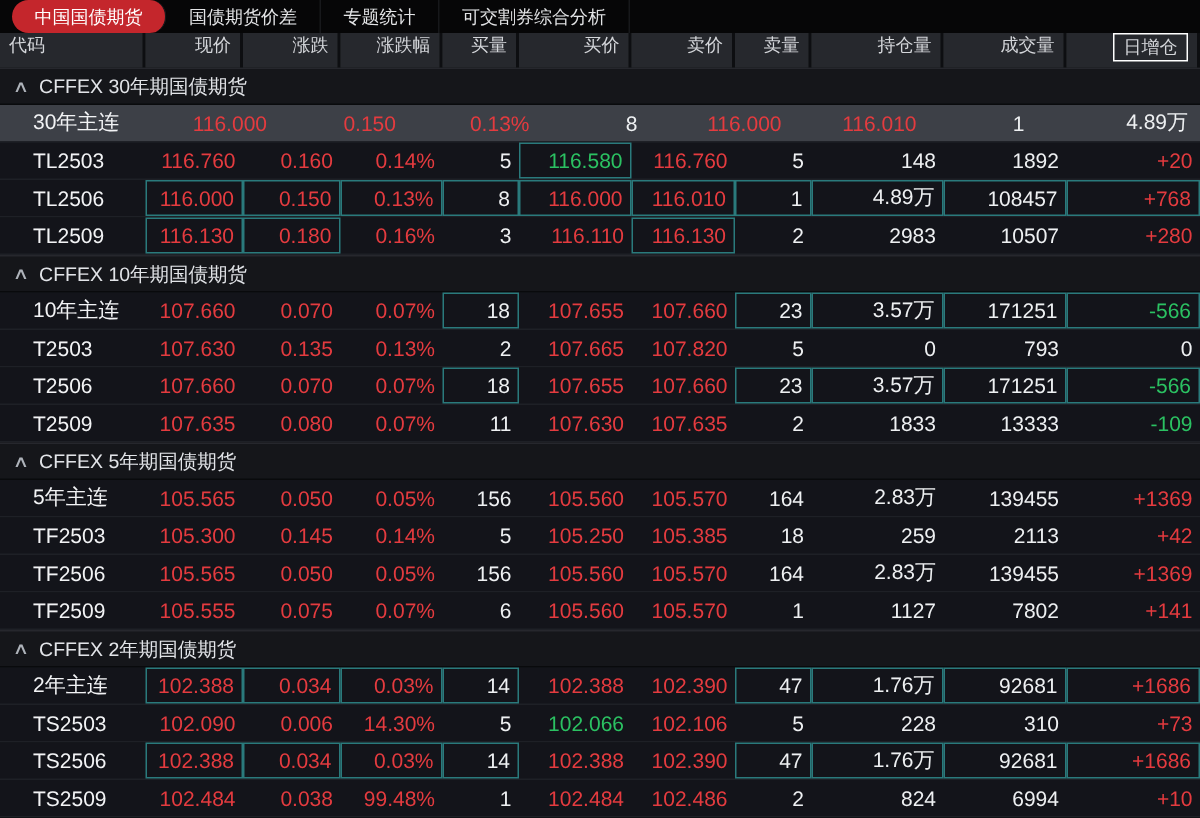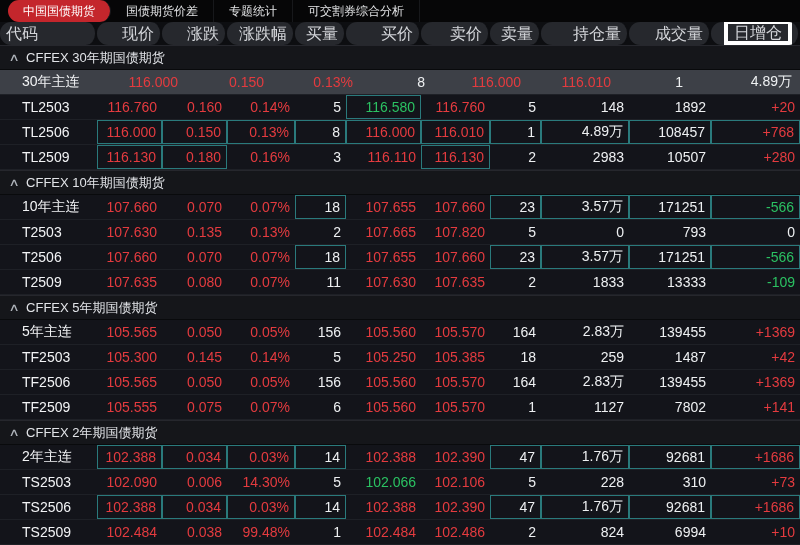--- a/index.html
+++ b/index.html
@@ -11,25 +11,25 @@
   *{box-sizing:border-box;margin:0;padding:0;}
   html,body{width:800px;height:545px;overflow:hidden;}
   body{background:var(--bg);font-family:"Liberation Sans","DejaVu Sans",sans-serif;}
   .tabbar{height:22px;background:#060607;display:flex;align-items:stretch;padding-left:8px;}
   .tab{display:flex;align-items:center;padding:0 15px;font-size:12px;color:#e3e4e6;
        cursor:pointer;border-right:1px solid #17181b;white-space:nowrap;}
   .tab.active{background:var(--tab-red);color:#fff;border-radius:11px;}
   .grid{display:grid;grid-template-columns:97px 65px 65px 68px 51px 75px 69px 51px 88px 82px 89px;}
   .header-row{height:23px;background:var(--bg);}
   .hcell{background:var(--hdr-bg);border-right:2px solid var(--bg);display:flex;
-         align-items:flex-end;justify-content:flex-end;padding-right:6px;font-size:16px;
-         color:var(--hdr-text);cursor:pointer;overflow:hidden;border-radius:11px;}
+         align-items:flex-start;justify-content:flex-end;padding-right:6px;font-size:12px;
+         color:var(--hdr-text);cursor:pointer;overflow:hidden;}
   .hcell.left{justify-content:flex-start;padding-left:6px;}
   .hcell .hlabel{white-space:nowrap;}
-  .hcell.sorted .hlabel{border:4px solid #ffffff;padding:0 6px;line-height:17px;}
+  .hcell.sorted .hlabel{border:1px solid #ffffff;padding:0 6px;line-height:17px;}
   .section-header{height:25px;background:var(--sec-bg);display:flex;align-items:center;
       padding-left:10px;border-top:1px solid #26272d;border-bottom:1px solid #090a0c;
       color:var(--sec-text);font-size:13px;cursor:pointer;}
   .chev{color:#aeb3ba;font-size:11px;margin-right:8px;transform:scaleX(1.4);display:inline-block;}
   .row{height:25px;background:var(--row-bg);border-bottom:1px solid var(--row-sep);cursor:pointer;}
   .row.selected{background:var(--selected);gap:21px;}
   .cell{display:flex;align-items:center;justify-content:flex-end;padding-right:5px;
         font-size:14px;overflow:hidden;white-space:nowrap;}
   .cell.code{justify-content:flex-start;padding-left:22px;color:var(--code-text);}
   .cell.r{color:var(--red);} .cell.g{color:var(--green);} .cell.w{color:var(--white);}
@@ -213,21 +213,21 @@
       <div class="row grid">
         <div class="cell code">TF2503</div>
         <div class="cell r">105.300</div>
         <div class="cell r">0.145</div>
         <div class="cell r">0.14%</div>
         <div class="cell w">5</div>
         <div class="cell r">105.250</div>
         <div class="cell r">105.385</div>
         <div class="cell w">18</div>
         <div class="cell w">259</div>
-        <div class="cell w">1487</div>
+        <div class="cell w">2113</div>
         <div class="cell r">+42</div>
       </div>
       <div class="row grid">
         <div class="cell code">TF2506</div>
         <div class="cell r">105.565</div>
         <div class="cell r">0.050</div>
         <div class="cell r">0.05%</div>
         <div class="cell w">156</div>
         <div class="cell r">105.560</div>
         <div class="cell r">105.570</div>

